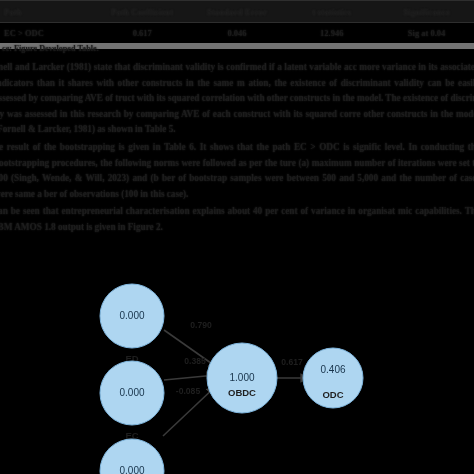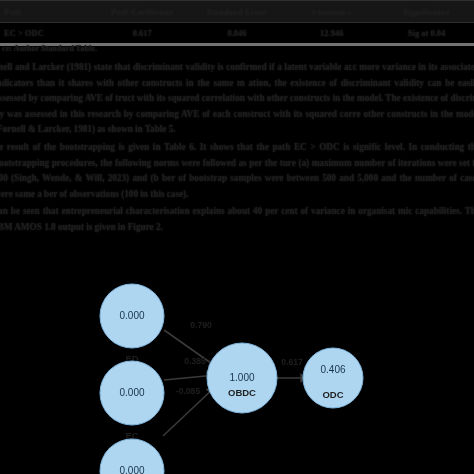--- a/index.html
+++ b/index.html
@@ -27,21 +27,21 @@
     border-bottom:1px solid #2e2e2e;
     letter-spacing:.2px;
     text-shadow:0 0 2px #2a2a2a;
     white-space:nowrap;
   }
   table.res-table td{
     color:#1b1b1b;
     font-size:8.5px;font-weight:bold;
     text-align:center;
     padding:5px 2px 5px 2px;
-    border-bottom:3px solid #737373;
+    border-bottom:6px solid #737373;
     text-shadow:0 0 2px #272727;
     white-space:nowrap;
   }
   table.res-table td.first,table.res-table th.first{text-align:left;padding-left:4px;}
   .tbl-note{
     position:absolute;left:2px;top:44px;
     color:#1c1c1c;font-size:8.2px;font-weight:bold;
     text-shadow:0 0 2px #262626;
     white-space:nowrap;
   }
@@ -98,21 +98,21 @@
       <tbody>
         <tr>
           <td class="first">EC &gt; ODC</td>
           <td>0.617</td>
           <td>0.046</td>
           <td>12.946</td>
           <td>Sig at 0.04</td>
         </tr>
       </tbody>
     </table>
-    <div class="tbl-note">ce: Author Standard Table.</div>
+    <div class="tbl-note">ce: Figure Developed Table.</div>
   </div>
 
   <div class="body-text">
     <p>
       <span>rnell and Larcker (1981) state that discriminant validity is confirmed if a latent variable acc</span>
       <span>more variance in its associated indicators than it shares with other constructs in the same m</span>
       <span>ation, the existence of discriminant validity can be easily assessed by comparing AVE of</span>
       <span>truct with its squared correlation with other constructs in the model. The existence of discrim</span>
       <span>ity was assessed in this research by comparing AVE of each construct with its squared corre</span>
       <span>other constructs in the model (Fornell &amp; Larcker, 1981) as shown in Table 5.</span>

